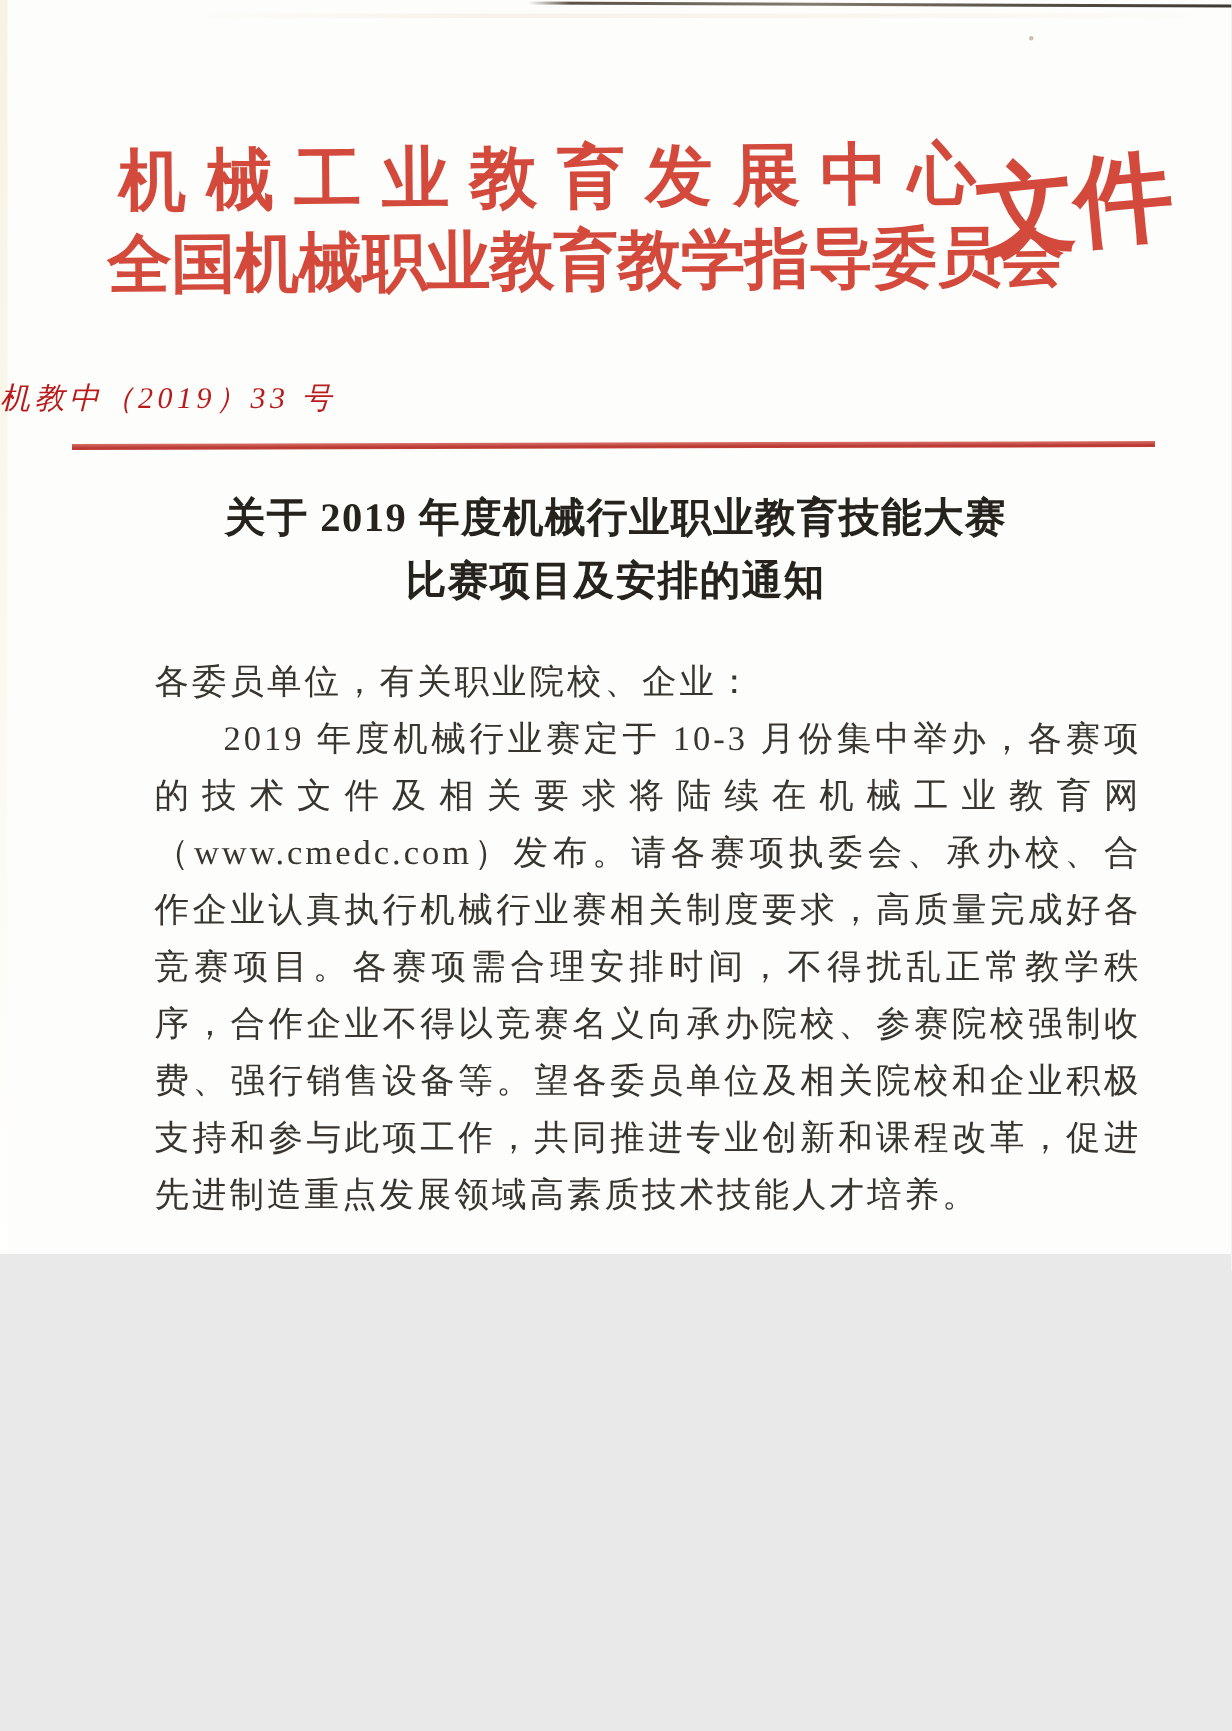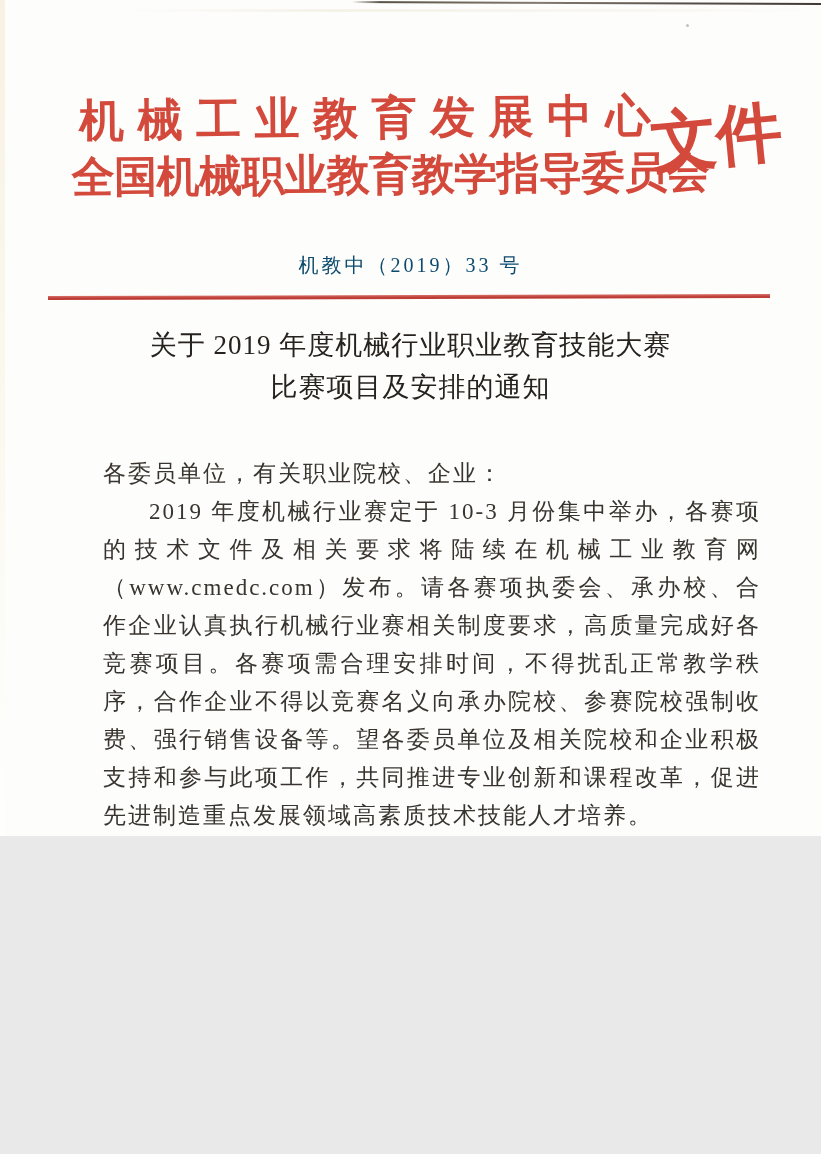--- a/index.html
+++ b/index.html
@@ -48,43 +48,43 @@
     letter-spacing:-0.5px;white-space:nowrap;line-height:1.1;
   }
   .doc-mark{
     position:absolute;left:650px;top:104px;
     font-size:66px;font-weight:700;color:#d34a3c;
     letter-spacing:-1px;white-space:nowrap;line-height:1.1;
     transform:rotate(-5deg);
   }
   .doc-number{
     position:absolute;left:0;top:252px;width:100%;
-    text-align:center;font-size:20px;color:#0c4a6e;
-    letter-spacing:3px;white-space:nowrap;
+    font-size:20px;color:#b91c1c;
+    letter-spacing:3px;white-space:nowrap;font-style:italic;
   }
   .red-rule{
     position:absolute;left:48px;top:295px;width:722px;height:4px;
     background:linear-gradient(180deg,#d87168 0%,#b93832 70%,#c2423a 100%);
     transform:rotate(-0.15deg);
   }
   
   .title{
     position:absolute;left:0;top:324px;width:100%;
-    text-align:center;color:#26221e;font-weight:400;
+    text-align:center;color:#26221e;font-weight:700;
     font-size:27px;line-height:42px;letter-spacing:1px;
   }
   
   .body-text{
     position:absolute;left:103px;top:436px;width:658px;
     font-size:23px;line-height:38px;color:#38342f;
     letter-spacing:2px;
     text-align:justify;text-justify:inter-character;
   }
   .body-text p{margin:0;text-indent:2em;}
-  .body-text .salutation{text-indent:0;margin-top:19px;}
+  .body-text .salutation{text-indent:0;}
   
   .page-number{
     position:absolute;left:0;top:1060px;width:100%;
     text-align:center;font-size:14px;color:#4f4b45;
     font-family:"DejaVu Sans Mono",monospace;
   }
 </style>
 </head>
 <body>
 

